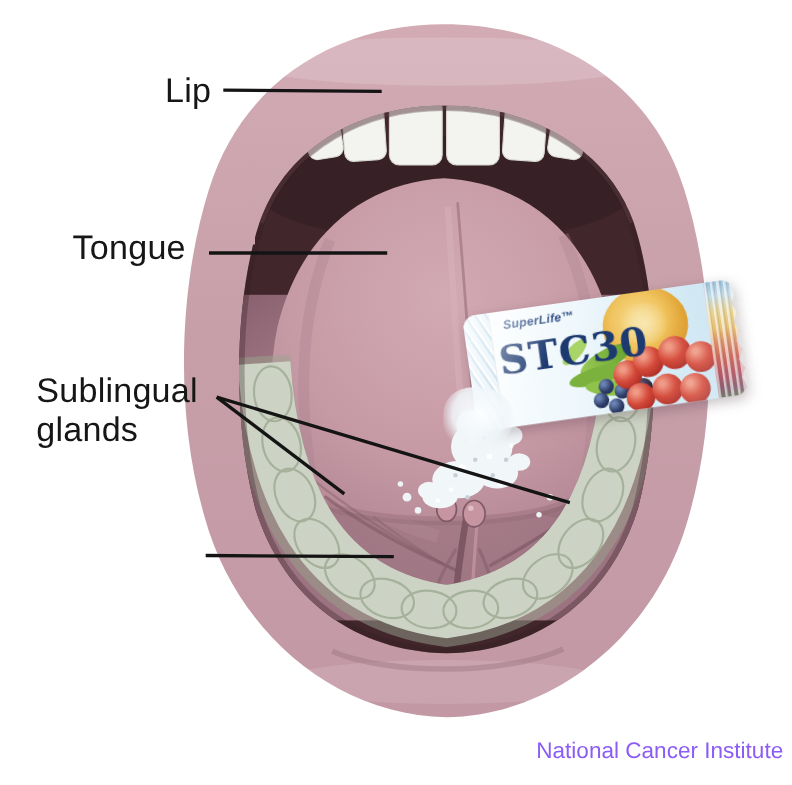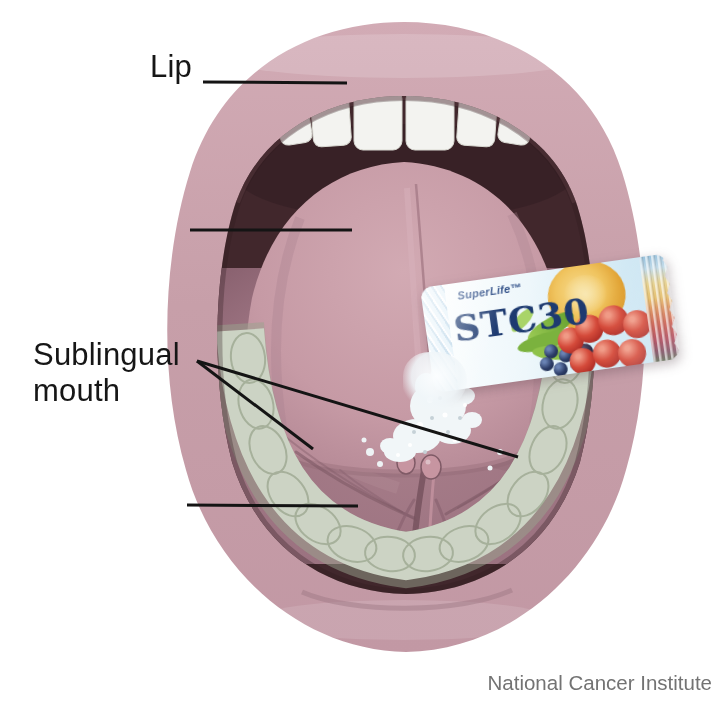--- a/index.html
+++ b/index.html
@@ -5,27 +5,27 @@
   html,body{margin:0;padding:0;background:#fff;}
   .stage{
     position:relative;width:720px;height:714px;background:#ffffff;
     overflow:hidden;font-family:"Liberation Sans",sans-serif;
   }
   .mouth-svg{position:absolute;left:0;top:0;width:720px;height:714px;z-index:1;}
   .anat-label{
     position:absolute;font-size:31px;line-height:1.16;color:#161616;
     letter-spacing:.2px;z-index:4;
   }
-  #lip-label{left:150px;top:49px;}
+  #lip-label{left:150px;top:65px;}
   #tongue-label{left:66px;top:207px;}
   #sublingual-label{left:33px;top:337px;width:186px;}
   #floor-label{left:66px;top:487px;width:160px;}
   .credit{
     position:absolute;left:0;right:8px;top:671px;text-align:right;
-    font-size:20.5px;color:#737373;z-index:4;
+    font-size:20.5px;color:#8b5cf6;z-index:4;
   }
   
   .sachet{
     position:absolute;left:420px;top:288px;width:248px;height:106px;
     transform:rotate(-8deg);transform-origin:0 0;z-index:2;
     filter:drop-shadow(2px 4px 6px rgba(70,45,55,.30));
   }
   .sachet-inner{
     width:100%;height:100%;display:flex;border-radius:12px;overflow:hidden;
     position:relative;
@@ -252,21 +252,22 @@
     <g stroke="#141414" stroke-width="3">
       <line x1="203" y1="82" x2="347" y2="83"></line>
       <line x1="190" y1="230" x2="352" y2="230"></line>
       <line x1="197" y1="361" x2="313" y2="449"></line>
       <line x1="197" y1="361" x2="518" y2="457"></line>
       <line x1="187" y1="505" x2="358" y2="506"></line>
     </g>
   </svg>
 
   <div class="anat-label" id="lip-label">Lip</div>
-  <div class="anat-label" id="sublingual-label">Sublingual mouth</div>
+  <div class="anat-label" id="tongue-label">Tongue</div>
+  <div class="anat-label" id="sublingual-label">Sublingual glands</div>
 
   <div class="sachet">
     <div class="sachet-inner">
       <div class="crimp-left"></div>
       <div class="sachet-body">
         <div class="melon"></div>
         <div class="leaf leaf1"></div>
         <div class="leaf leaf2"></div>
         <div class="leaf leaf3"></div>
         <div class="leaf leaf4"></div>

